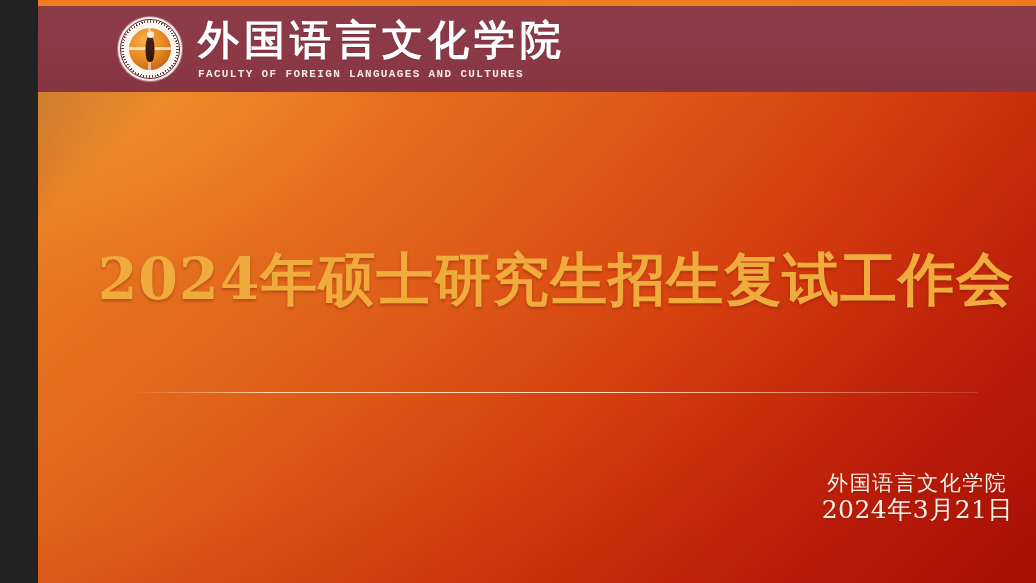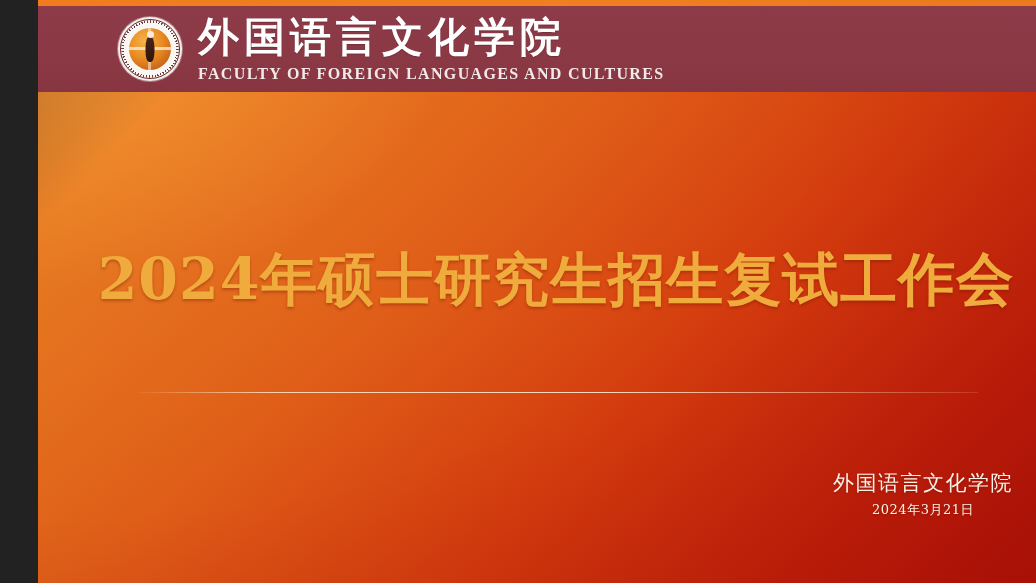--- a/index.html
+++ b/index.html
@@ -150,25 +150,25 @@
     color: #ffffff;
     font-size: 41px;
     font-weight: 700;
     letter-spacing: 5px;
     line-height: 1.08;
     font-family: "DejaVu Sans", "Liberation Sans", sans-serif;
     text-shadow: 0 1px 1px rgba(0,0,0,0.18);
   }
   .org-en {
     color: #f4e9ea;
-    font-size: 16px;
+    font-size: 11px;
     font-weight: 700;
     letter-spacing: 1.35px;
     margin-top: 5px;
-    font-family: Liberation Serif, serif;
+    font-family: Liberation Mono, monospace;
   }
 
   
   .title-block {
     position: absolute;
     top: 248px;
     left: 0;
     width: 1036px;
     text-align: center;
     z-index: 3;
@@ -209,21 +209,21 @@
   .footer-org {
     color: #fbf2e8;
     font-size: 21px;
     letter-spacing: 1.5px;
     line-height: 27px;
     font-family: "DejaVu Serif", "Liberation Serif", serif;
     text-shadow: 0 1px 2px rgba(110,20,5,0.4);
   }
   .footer-date {
     color: #fbf2e8;
-    font-size: 13px;
+    font-size: 25px;
     letter-spacing: 0.5px;
     line-height: 26px;
     font-family: "DejaVu Serif", "Liberation Serif", serif;
     text-shadow: 0 1px 2px rgba(110,20,5,0.4);
   }
 </style>
 </head>
 <body>
 
 <div class="slide">

